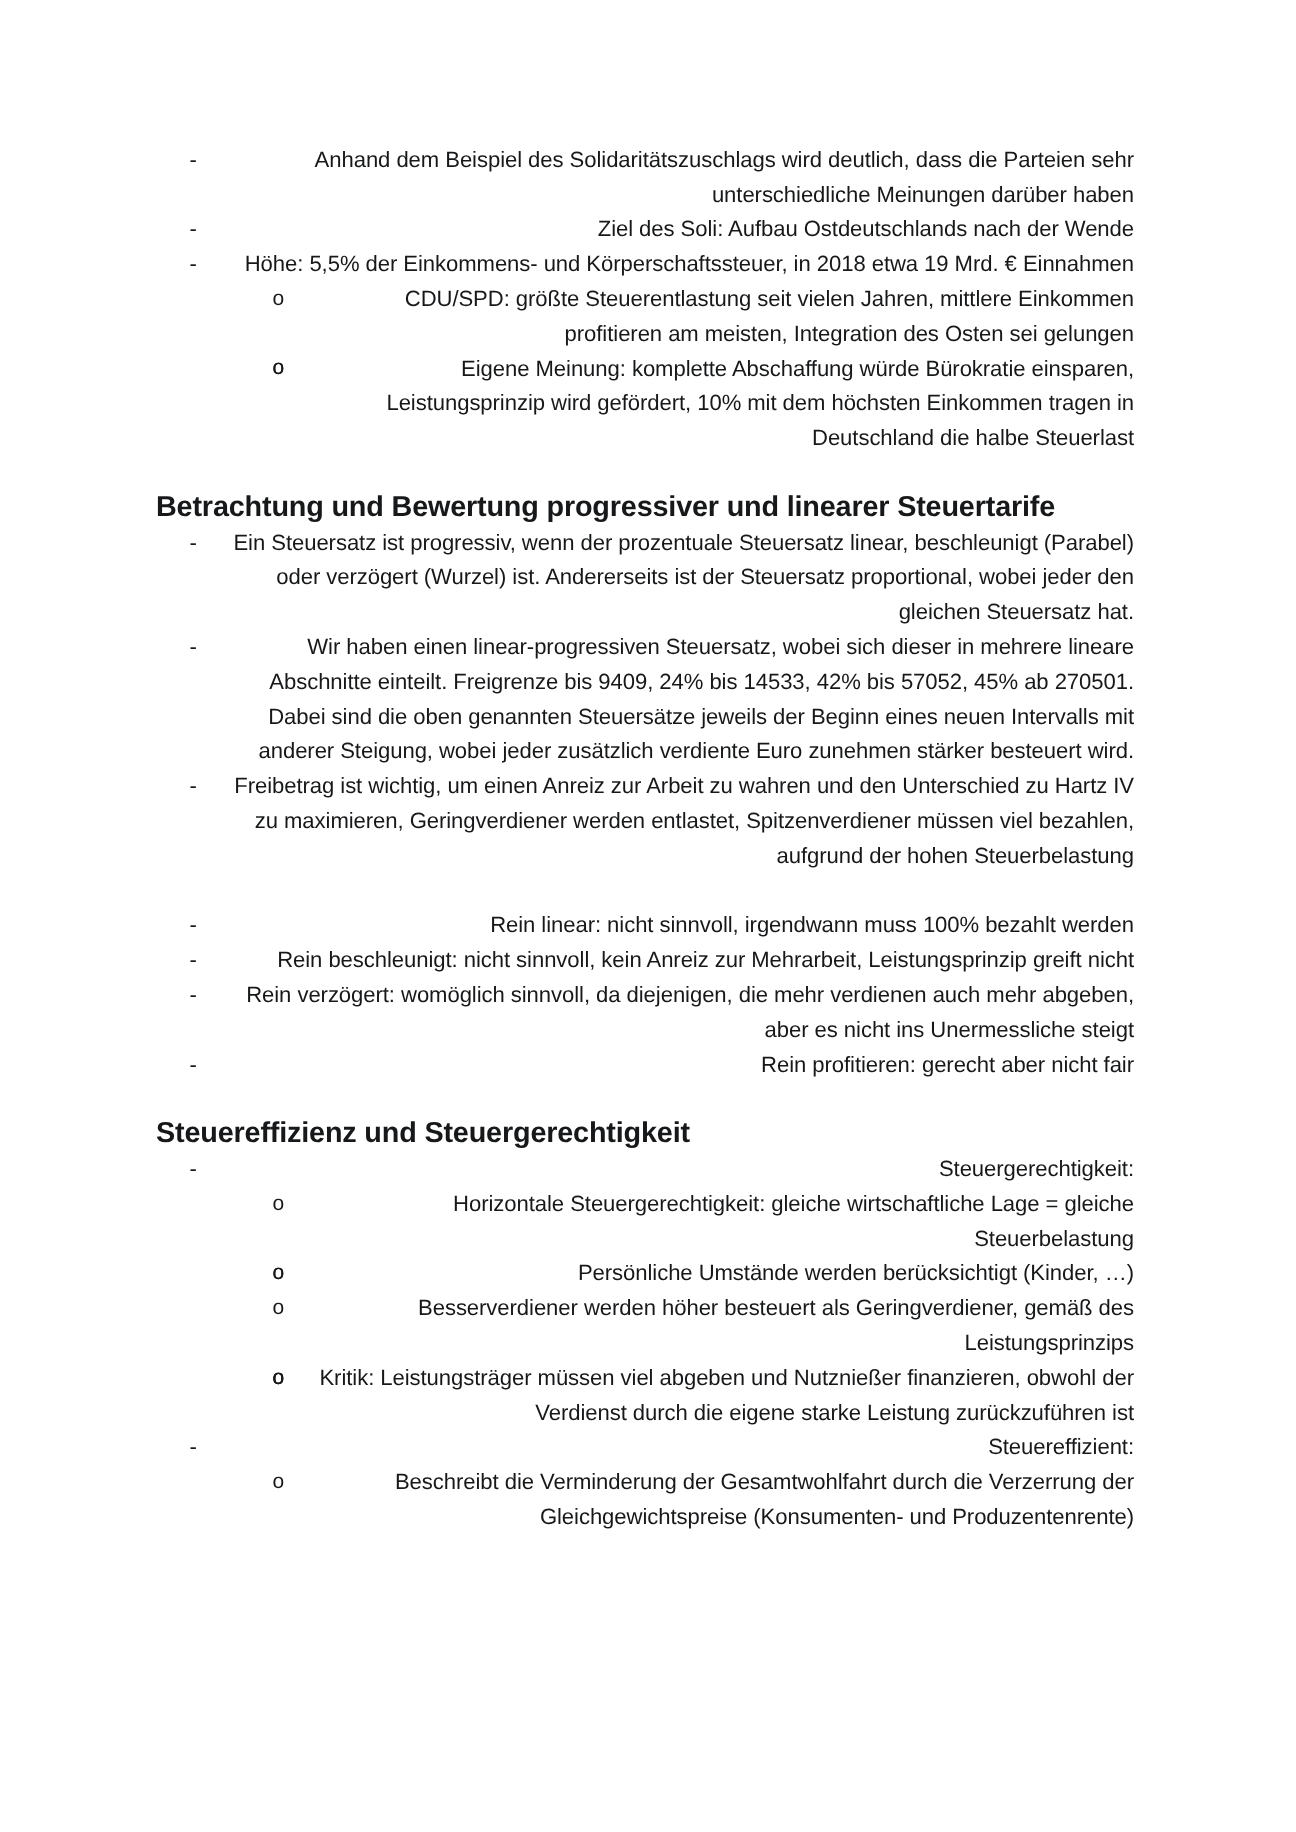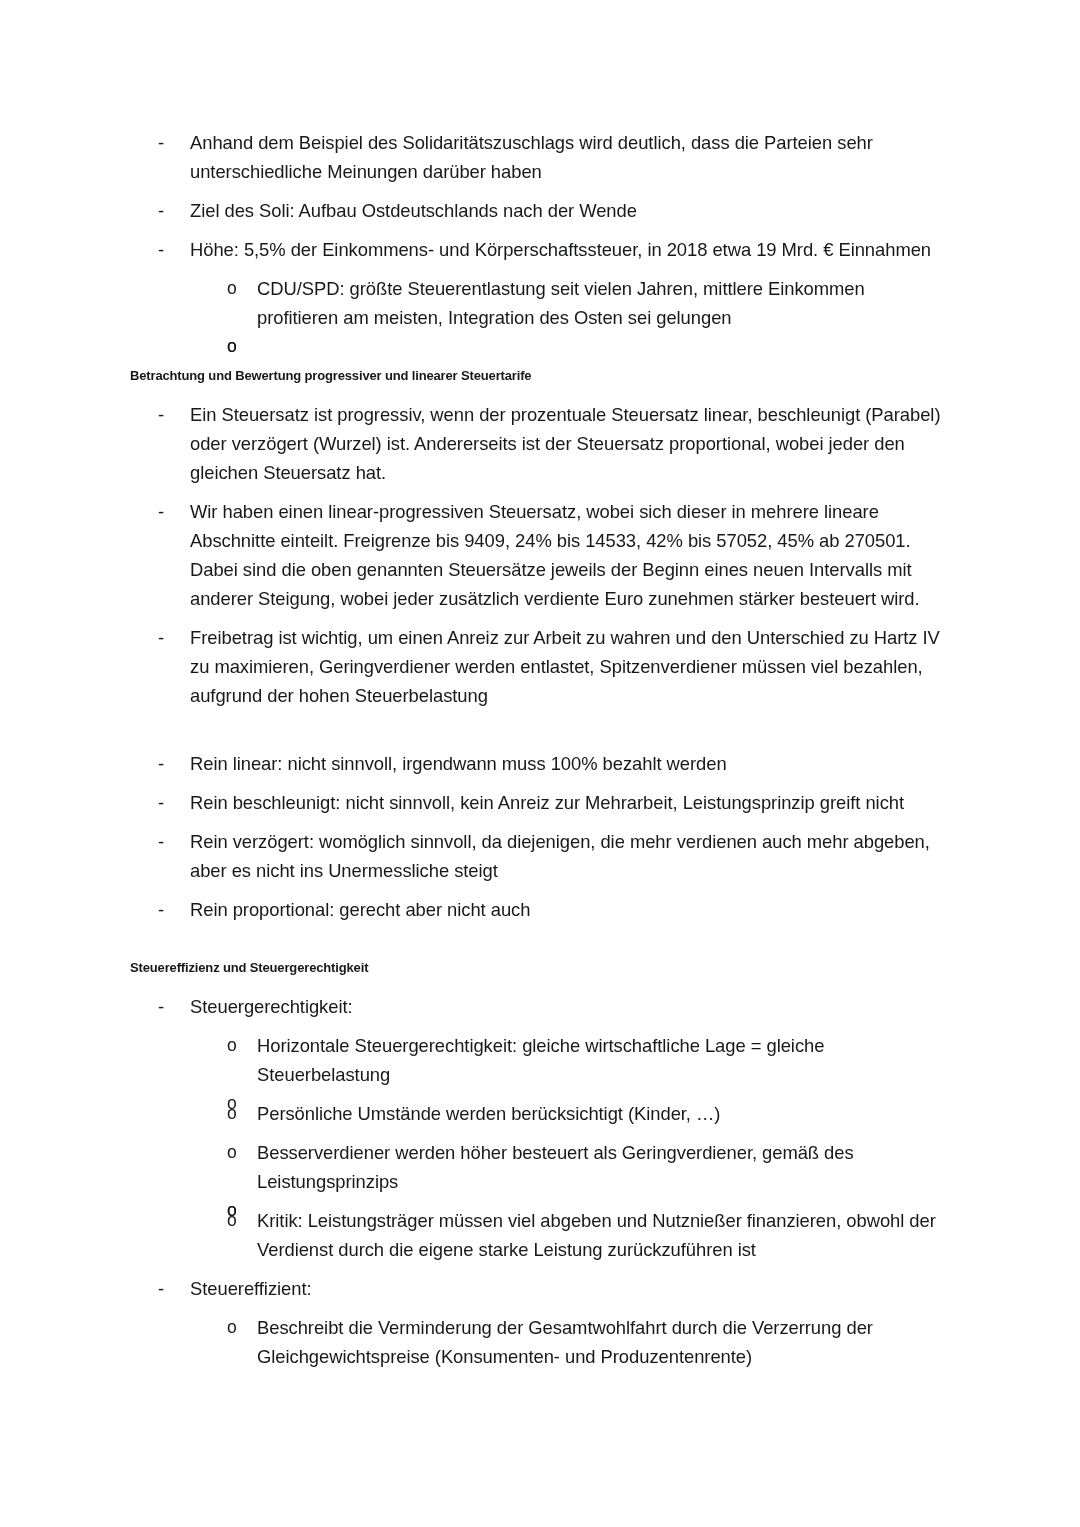--- a/index.html
+++ b/index.html
@@ -25,21 +25,21 @@
   }
 
   .doc-body {
     font-size: 18.4px;
     line-height: 29px;
   }
 
   
   .heading {
     font-weight: bold;
-    font-size: 13px;
+    font-size: 24px;
     line-height: 29px;
     margin: 0;
     padding: 0;
     letter-spacing: -0.15px;
   }
 
   
   .level1 {
     position: relative;
     padding-left: 60px;
@@ -62,23 +62,22 @@
     position: absolute;
     left: 97px;
     top: 0;
     width: 22px;
     text-align: left;
     font-size: 17.5px;
   }
 
   .item-text {
     display: block;
-    text-align: left;
+    text-align: right;
     letter-spacing: -0.05px;
-    margin-top: 10px;
   }
 
   .blank-line {
     height: 29px;
     line-height: 29px;
   }
 
   .marker {
     color: #17181a;
     user-select: none;
@@ -103,20 +102,21 @@
       </div>
       <div class="level2">
         <span class="marker">o</span>
         <span class="item-text">CDU/SPD: größte Steuerentlastung seit vielen Jahren, mittlere Einkommen profitieren am meisten, Integration des Osten sei gelungen</span>
       </div>
       <div class="level2">
         <span class="marker">o</span>
       </div>
       <div class="level2">
         <span class="marker">o</span>
+        <span class="item-text">Eigene Meinung: komplette Abschaffung würde Bürokratie einsparen, Leistungsprinzip wird gefördert, 10% mit dem höchsten Einkommen tragen in Deutschland die halbe Steuerlast</span>
       </div>
       <div class="blank-line"></div>
       <div class="heading">Betrachtung und Bewertung progressiver und linearer Steuertarife</div>
       <div class="level1">
         <span class="marker">-</span>
         <span class="item-text">Ein Steuersatz ist progressiv, wenn der prozentuale Steuersatz linear, beschleunigt (Parabel) oder verzögert (Wurzel) ist. Andererseits ist der Steuersatz proportional, wobei jeder den gleichen Steuersatz hat.</span>
       </div>
       <div class="level1">
         <span class="marker">-</span>
         <span class="item-text">Wir haben einen linear-progressiven Steuersatz, wobei sich dieser in mehrere lineare Abschnitte einteilt. Freigrenze bis 9409, 24% bis 14533, 42% bis 57052, 45% ab 270501. Dabei sind die oben genannten Steuersätze jeweils der Beginn eines neuen Intervalls mit anderer Steigung, wobei jeder zusätzlich verdiente Euro zunehmen stärker besteuert wird.</span>
@@ -133,21 +133,21 @@
       <div class="level1">
         <span class="marker">-</span>
         <span class="item-text">Rein beschleunigt: nicht sinnvoll, kein Anreiz zur Mehrarbeit, Leistungsprinzip greift nicht</span>
       </div>
       <div class="level1">
         <span class="marker">-</span>
         <span class="item-text">Rein verzögert: womöglich sinnvoll, da diejenigen, die mehr verdienen auch mehr abgeben, aber es nicht ins Unermessliche steigt</span>
       </div>
       <div class="level1">
         <span class="marker">-</span>
-        <span class="item-text">Rein proportional: gerecht aber nicht auch</span>
+        <span class="item-text">Rein profitieren: gerecht aber nicht fair</span>
       </div>
       <div class="blank-line"></div>
       <div class="heading">Steuereffizienz und Steuergerechtigkeit</div>
       <div class="level1">
         <span class="marker">-</span>
         <span class="item-text">Steuergerechtigkeit:</span>
       </div>
       <div class="level2">
         <span class="marker">o</span>
         <span class="item-text">Horizontale Steuergerechtigkeit: gleiche wirtschaftliche Lage = gleiche Steuerbelastung</span>

